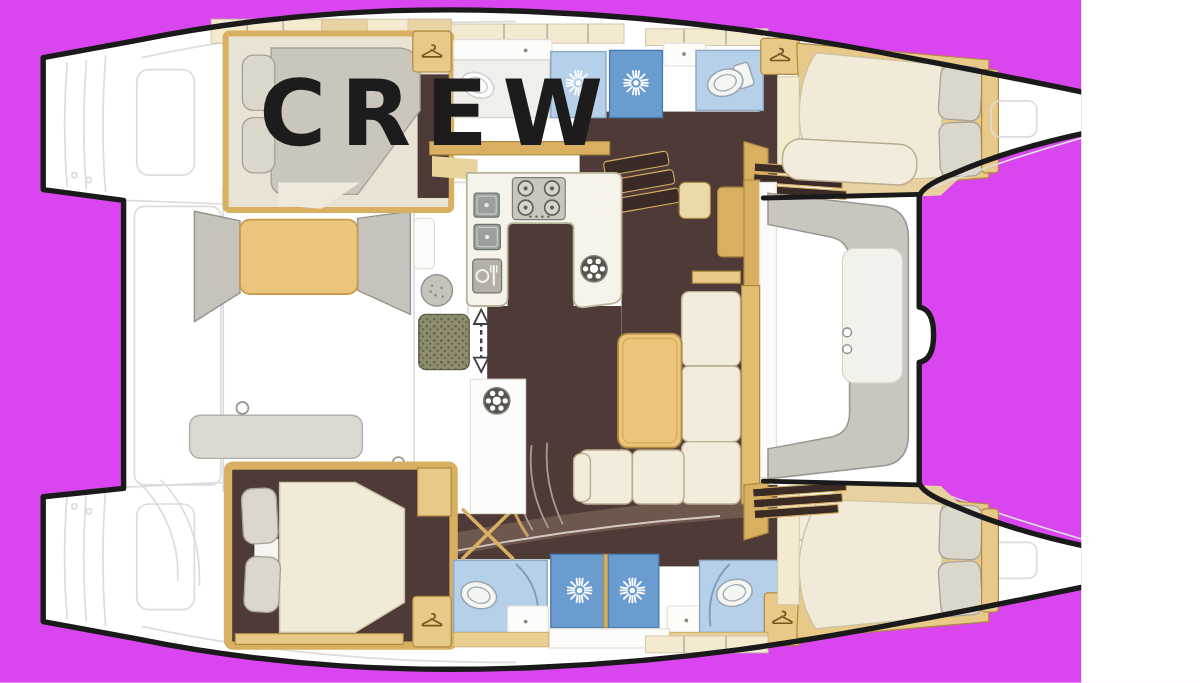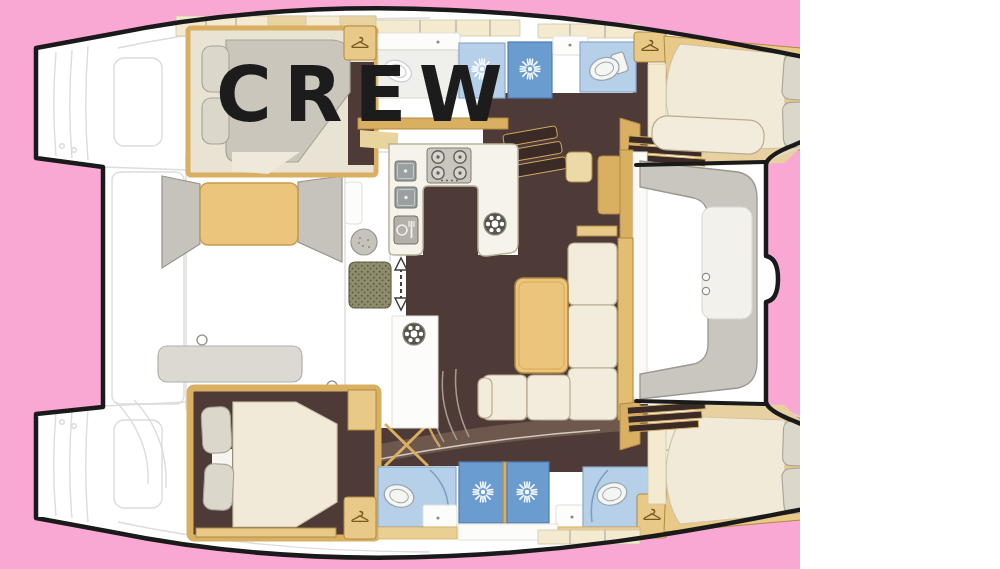--- a/index.html
+++ b/index.html
@@ -1,16 +1,16 @@
 <!DOCTYPE html>
 <html style="--c-outline: #1a1a1a; --c-text: #1c1c1c; --c-white: #ffffff; --c-lineFaint: #dcdcdc; --c-lineMid: #b9b5aa; --c-floorDark: #4e3b37; --c-floorMid: #6e574c; --c-wood: #d9af62; --c-woodDark: #b08942; --c-woodMid: #e8c987; --c-woodPale: #f4ead0; --c-woodSeg: #e9d3a0; --c-cabEdge: #cfc5a9; --c-cream: #f2ecdd; --c-creamEdge: #b9ab8d; --c-mattress: #f1ead8; --c-mattressEdge: #cfc3a6; --c-bedGray: #cbc6bc; --c-pillowGray: #dcd7cb; --c-pillowEdge: #a8a399; --c-blueLight: #b5d0e8; --c-blueLightEdge: #8aaac8; --c-blueMid: #6b9ccf; --c-blueMidEdge: #4c7cb0; --c-fixtureGray: #c6c3bc; --c-fixtureEdge: #97948c; --c-matOlive: #8f8d6d; --c-matDot: #5c5a41; --c-stairDark: #3a2b27;"><head>
 <meta charset="utf-8">
 <style>
   html,body{margin:0;padding:0;background:#fff;}
-  .stage{position:relative;width:800px;height:569px;background:#f9a8d4;overflow:hidden;
+  .stage{position:relative;width:901px;height:569px;background:#d946ef;overflow:hidden;
          font-family:"DejaVu Sans",sans-serif;}
   svg{display:block}
   
   .ol{fill:none;stroke:var(--c-outline);stroke-width:4.5;stroke-linejoin:round;stroke-linecap:round}
   .ol2{fill:none;stroke:var(--c-outline);stroke-width:4;stroke-linecap:round}
   .hullfill{fill:var(--c-white);stroke:none}
   .fd{fill:var(--c-floorDark);stroke:none}
   .sweep{fill:none;stroke:var(--c-floorMid);stroke-width:18;stroke-linecap:round}
   .wood{fill:var(--c-wood);stroke:var(--c-woodDark);stroke-width:1}
   .woodm{fill:var(--c-woodMid);stroke:var(--c-woodDark);stroke-width:1}

